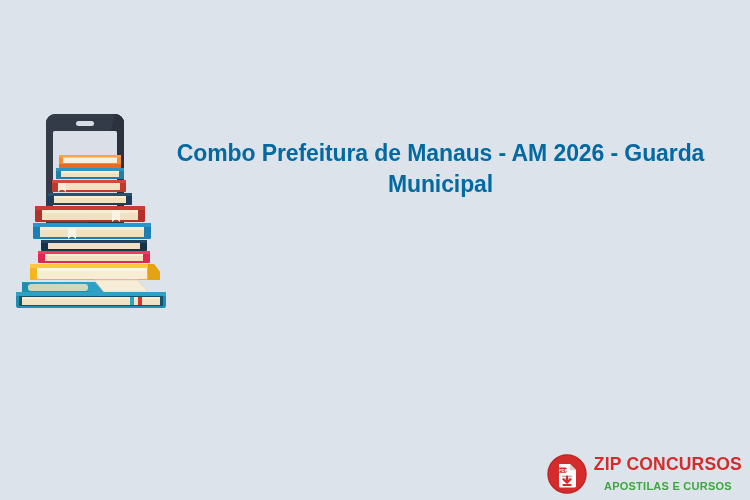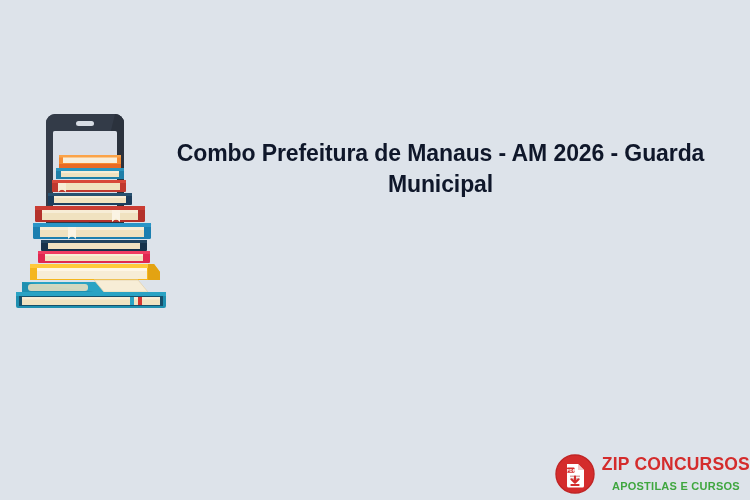--- a/index.html
+++ b/index.html
@@ -41,28 +41,28 @@
     position: absolute;
     left: 168px;
     top: 138px;
     width: 545px;
     margin: 0;
     text-align: center;
     font-family: "Liberation Sans", sans-serif;
     font-size: 23px;
     line-height: 31px;
     font-weight: 700;
-    color: #0f172a;
+    color: #0369a1;
     letter-spacing: -0.1px;
   }
 
   
   #brand-logo {
     position: absolute;
-    right: 0;
+    right: 8px;
     bottom: 6px;
     display: flex;
     align-items: center;
     gap: 7px;
   }
   #brand-logo .logo-mark {
     width: 40px;
     height: 40px;
     flex: 0 0 40px;
   }

